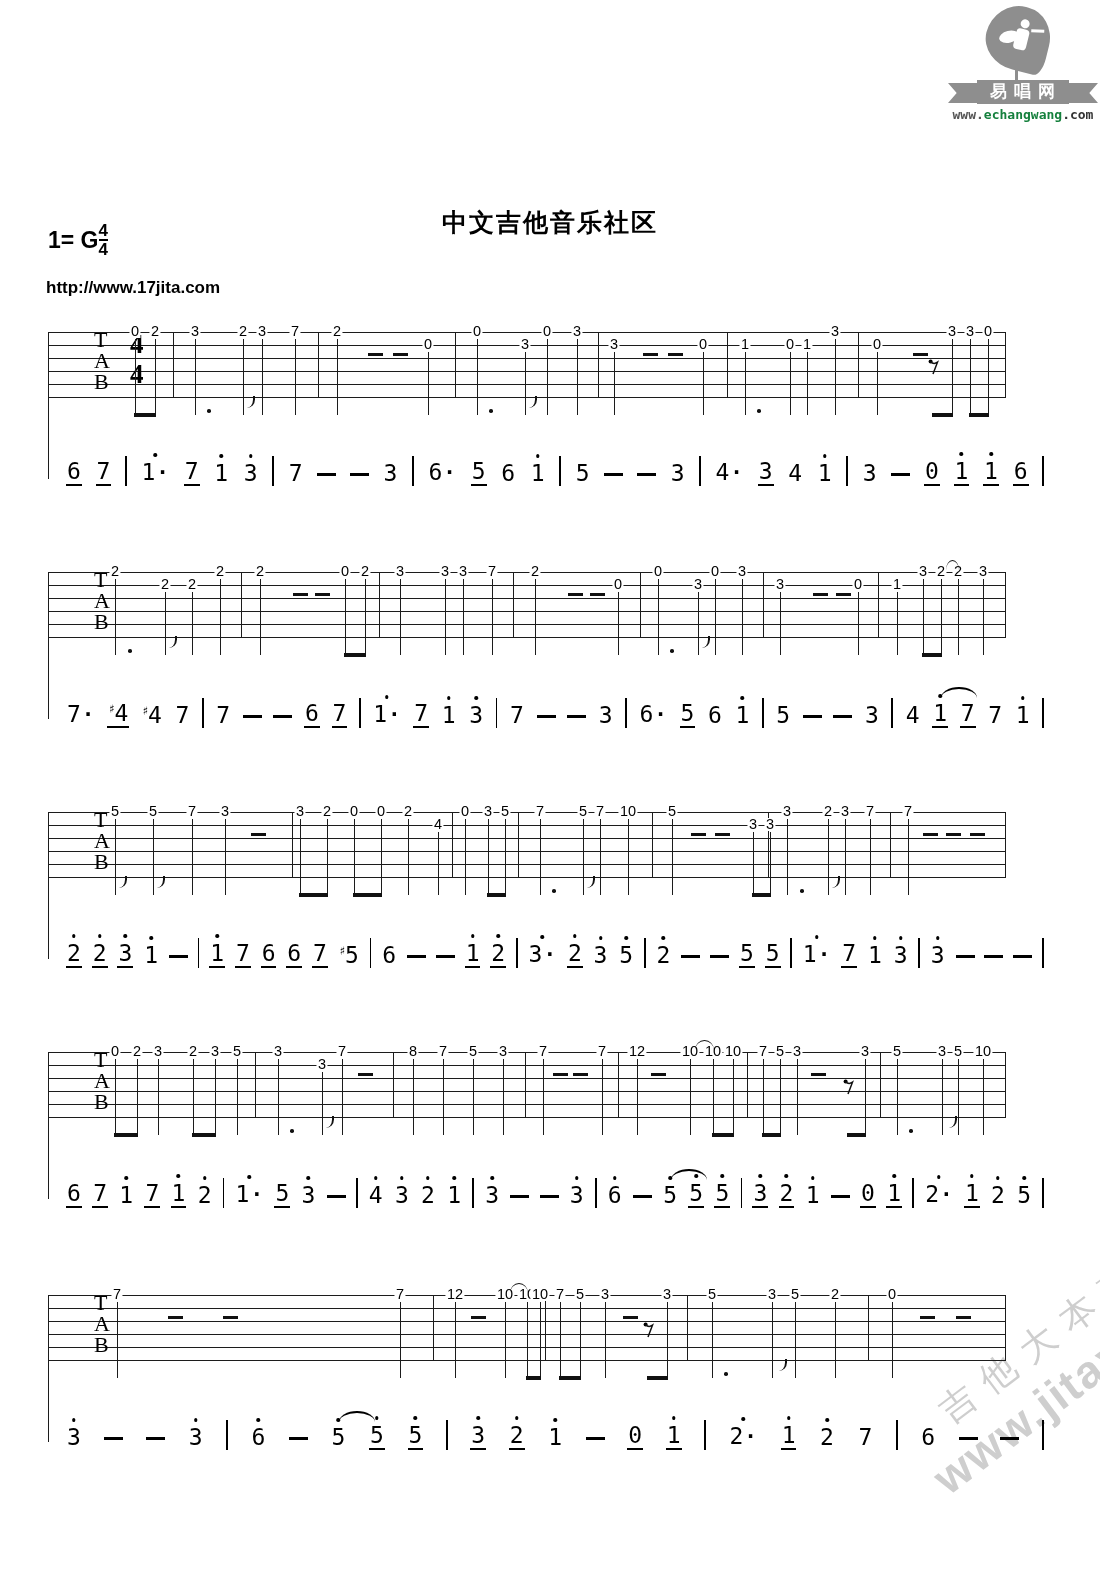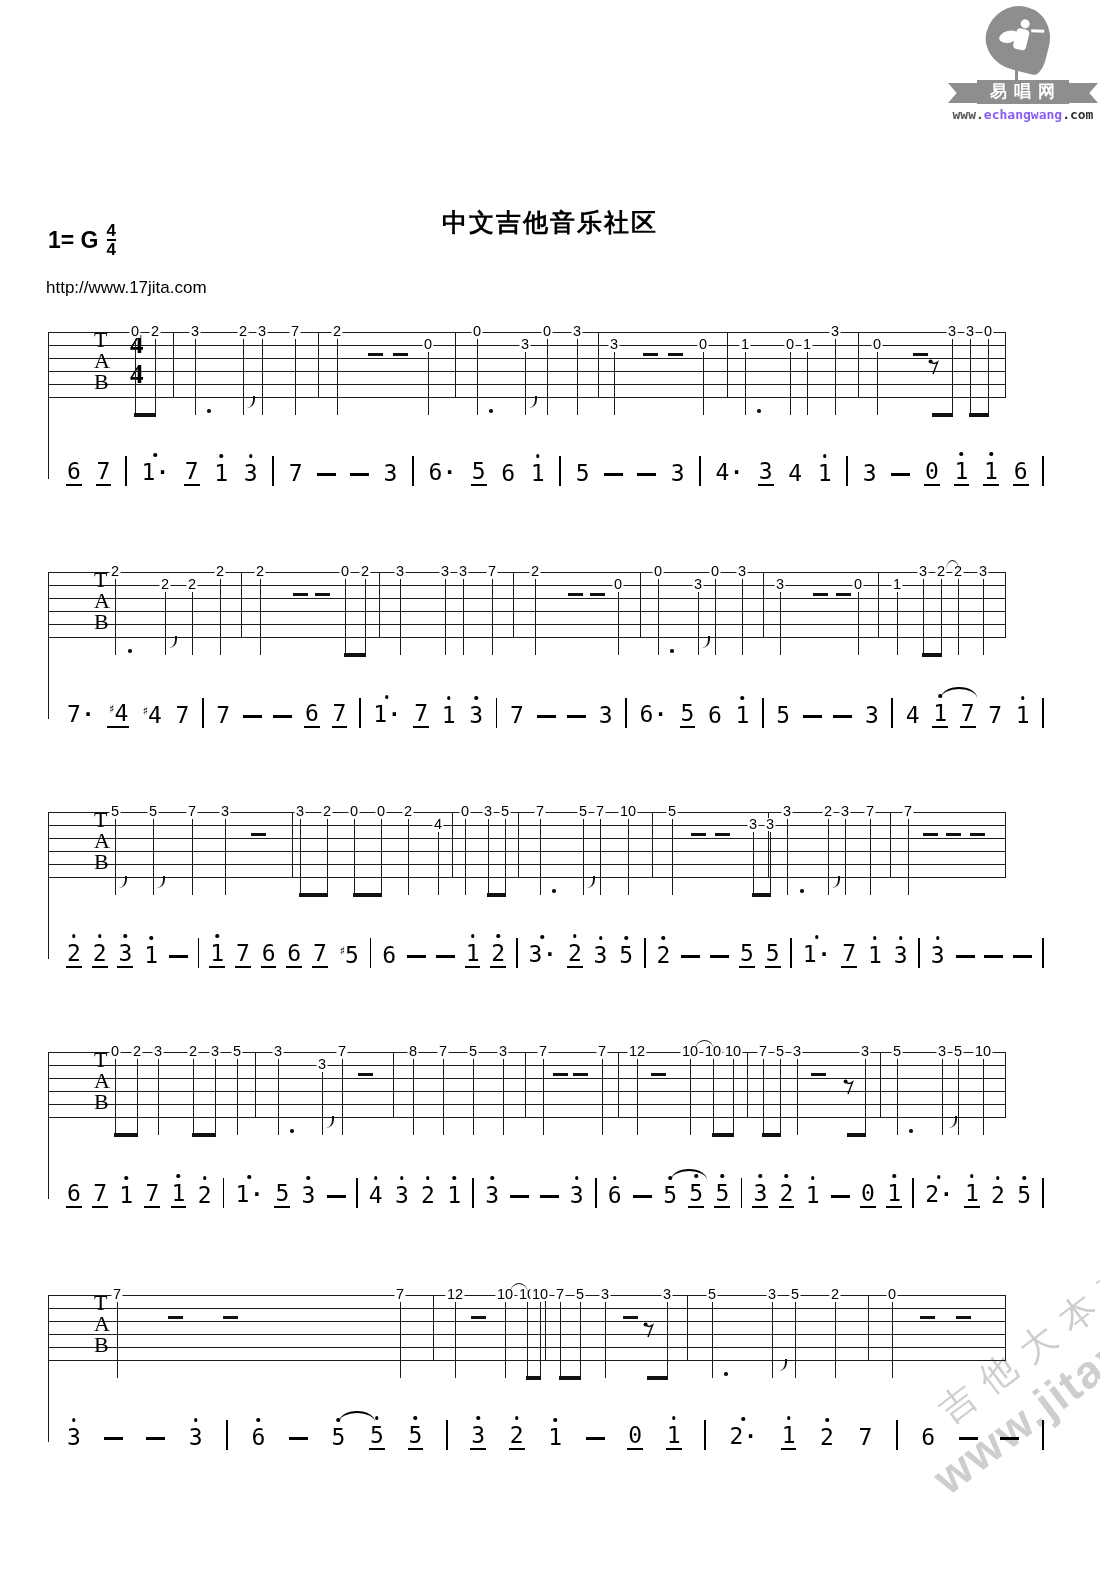--- a/index.html
+++ b/index.html
@@ -4,44 +4,44 @@
 <style>
   html,body{margin:0;padding:0;background:#777;}
   .page{position:relative;width:1100px;height:1580px;background:#fff;overflow:hidden;
         font-family:"Liberation Sans",sans-serif;color:#000;margin:0 auto;}
   
   .title{position:absolute;top:76px;left:0;width:100%;text-align:center;
          font-family:"DejaVu Serif",serif;font-weight:bold;font-size:58px;letter-spacing:14px;}
   .subtitle{position:absolute;top:206px;left:0;width:100%;text-align:center;
             font-size:25px;font-weight:600;letter-spacing:2px;}
   .keysig{position:absolute;top:222px;left:48px;font-size:23px;font-weight:bold;
-          display:flex;align-items:center;gap:8px;}
+          display:flex;align-items:center;gap:0;}
   .frac{display:inline-flex;flex-direction:column;align-items:center;font-size:17px;line-height:17px;}
   .frac .fb{border-top:2px solid #000;}
-  .srcurl{position:absolute;top:278px;left:46px;font-size:17px;font-weight:400;}
+  .srcurl{position:absolute;top:278px;left:46px;font-size:17px;font-weight:700;}
   .credits{position:absolute;top:246px;left:910px;font-size:17px;font-weight:600;line-height:27px;white-space:nowrap;}
   
   .logo{position:absolute;top:6px;left:948px;width:150px;}
   .pick{position:absolute;left:38px;top:0;width:64px;height:64px;background:#8e8e8e;
         border-radius:52% 48% 14% 55% / 55% 52% 30% 48%;transform:rotate(14deg);}
   .p-head{position:absolute;width:9px;height:9px;border-radius:50%;background:#fff;left:31px;top:12px;}
   .p-body{position:absolute;width:13px;height:21px;background:#fff;left:29px;top:22px;border-radius:4px;}
   .p-guitar{position:absolute;width:20px;height:12px;background:#fff;border-radius:50%;
             left:13px;top:27px;transform:rotate(-28deg);}
   .p-mic{position:absolute;width:13px;height:3px;background:#fff;left:43px;top:19px;transform:rotate(-12deg);}
   .pick-stem{position:absolute;left:67px;top:60px;width:3px;height:16px;background:#8e8e8e;}
   .ribbon{position:absolute;top:74px;left:0;width:150px;height:24px;display:flex;align-items:center;}
   .wing{width:29px;height:20px;background:#8e8e8e;margin-top:2px;}
   .wl{clip-path:polygon(0 0,100% 0,100% 100%,0 100%,30% 50%);}
   .wr{clip-path:polygon(0 0,100% 0,70% 50%,100% 100%,0 100%);}
   .rib-mid{width:92px;height:24px;background:#8e8e8e;color:#fff;font-size:17px;font-weight:bold;
            letter-spacing:7px;text-align:center;line-height:24px;padding-left:6px;box-sizing:border-box;}
   .logo-url{position:absolute;top:101px;left:0;width:150px;text-align:center;
             font-family:"DejaVu Sans Mono",monospace;font-size:13px;font-weight:bold;white-space:nowrap;}
-  .lu1{color:#555;}.lu2{color:#8b5cf6;}.lu3{color:#333;}
+  .lu1{color:#555;}.lu2{color:#15803d;}.lu3{color:#333;}
   
   .watermark{position:absolute;left:780px;top:1310px;width:560px;transform:rotate(-37deg);
              color:#cecece;z-index:0;text-align:center;}
   .wm1{font-size:36px;letter-spacing:14px;}
   .wm2{font-size:46px;font-weight:bold;letter-spacing:2px;}
   
   #staves,#jianpu{position:absolute;left:0;top:0;width:1100px;height:1580px;z-index:1;pointer-events:none;}
   .staff{position:absolute;left:0;width:1100px;height:160px;}
   .sline{position:absolute;left:48px;width:957px;height:1.3px;background:#1c1c1c;}
   .bar{position:absolute;width:1.4px;background:#1c1c1c;}

